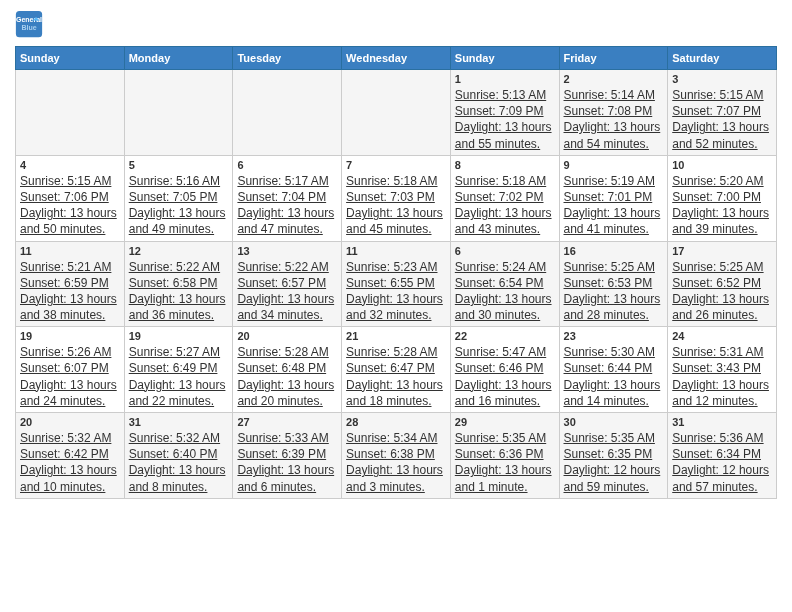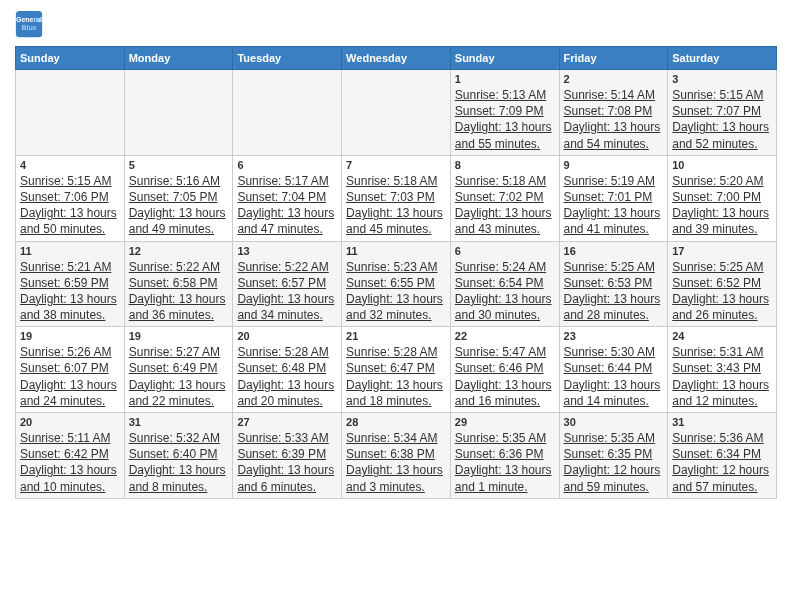--- a/index.html
+++ b/index.html
@@ -306,21 +306,21 @@
             <span class="day-num">24</span>
             <div class="day-info">Sunrise: 5:31 AM
 Sunset: 3:43 PM
 Daylight: 13 hours
 and 12 minutes.</div>
           </td>
         </tr>
         <tr>
           <td>
             <span class="day-num">20</span>
-            <div class="day-info">Sunrise: 5:11 AM
+            <div class="day-info">Sunrise: 5:32 AM
 Sunset: 6:42 PM
 Daylight: 13 hours
 and 10 minutes.</div>
           </td>
           <td>
             <span class="day-num">31</span>
             <div class="day-info">Sunrise: 5:32 AM
 Sunset: 6:40 PM
 Daylight: 13 hours
 and 8 minutes.</div>

